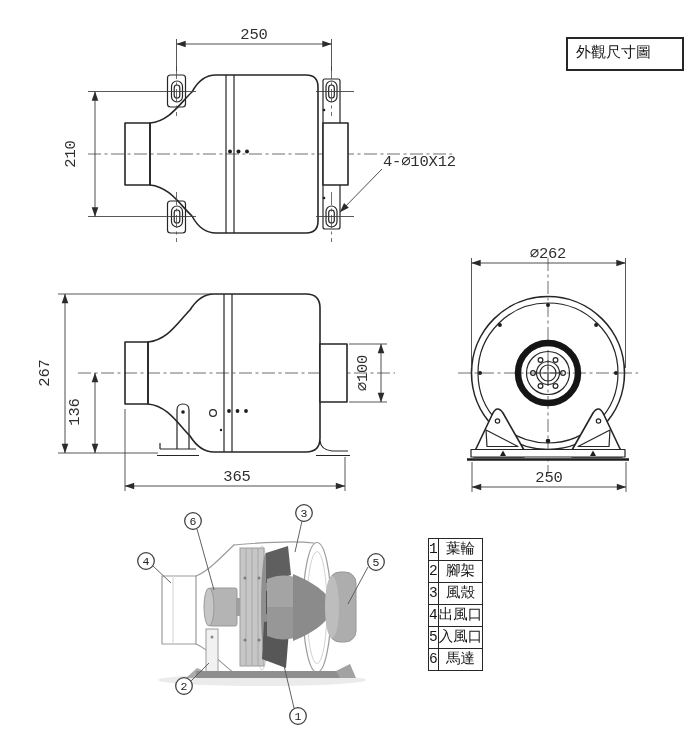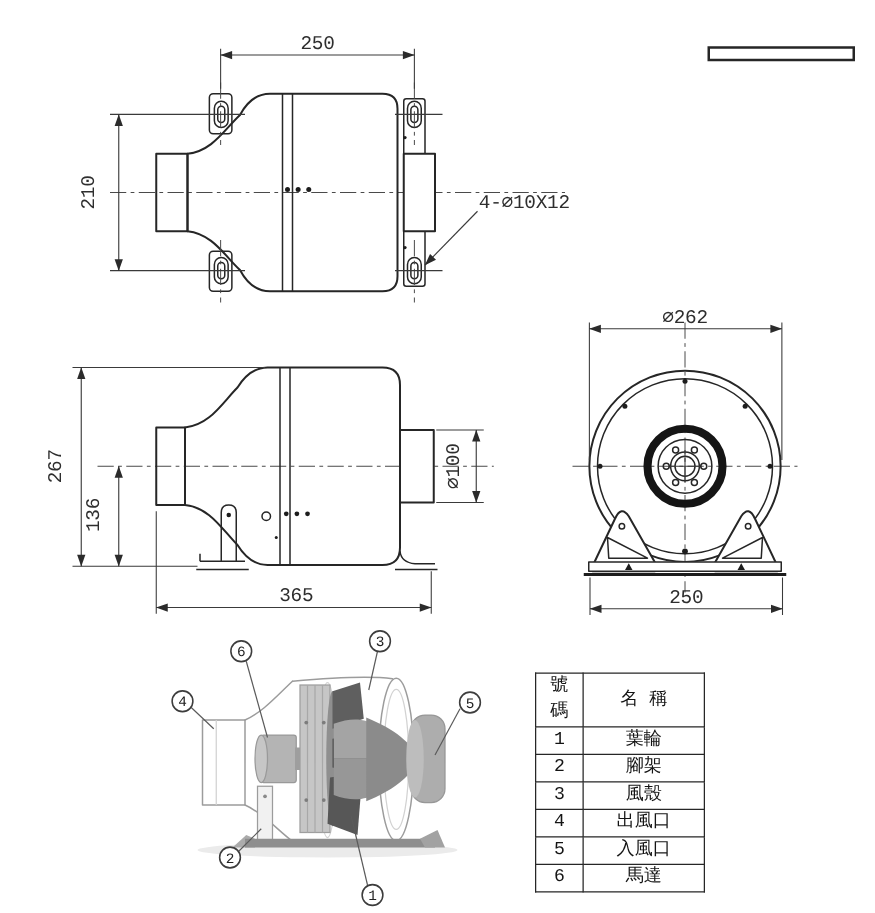--- a/index.html
+++ b/index.html
@@ -284,28 +284,25 @@
       <text class="callout-num" x="376" y="566" text-anchor="middle">5</text>
     </g>
     <g>
       <circle class="callout-circle" cx="193" cy="521" r="8.3"></circle>
       <text class="callout-num" x="193" y="525" text-anchor="middle">6</text>
     </g>
   </g>
 </svg>
 
   <div class="titlebox">
+    <div>外觀尺寸圖</div>
   </div>
 
   <table class="parts">
     <tbody>
-        <tr>
-      <th class="col-no">號 碼</th>
-      <th class="col-name">名 稱</th>
-    </tr>
     <tr>
       <td>1</td>
       <td>葉輪</td>
     </tr>
     <tr>
       <td>2</td>
       <td>腳架</td>
     </tr>
     <tr>
       <td>3</td>

